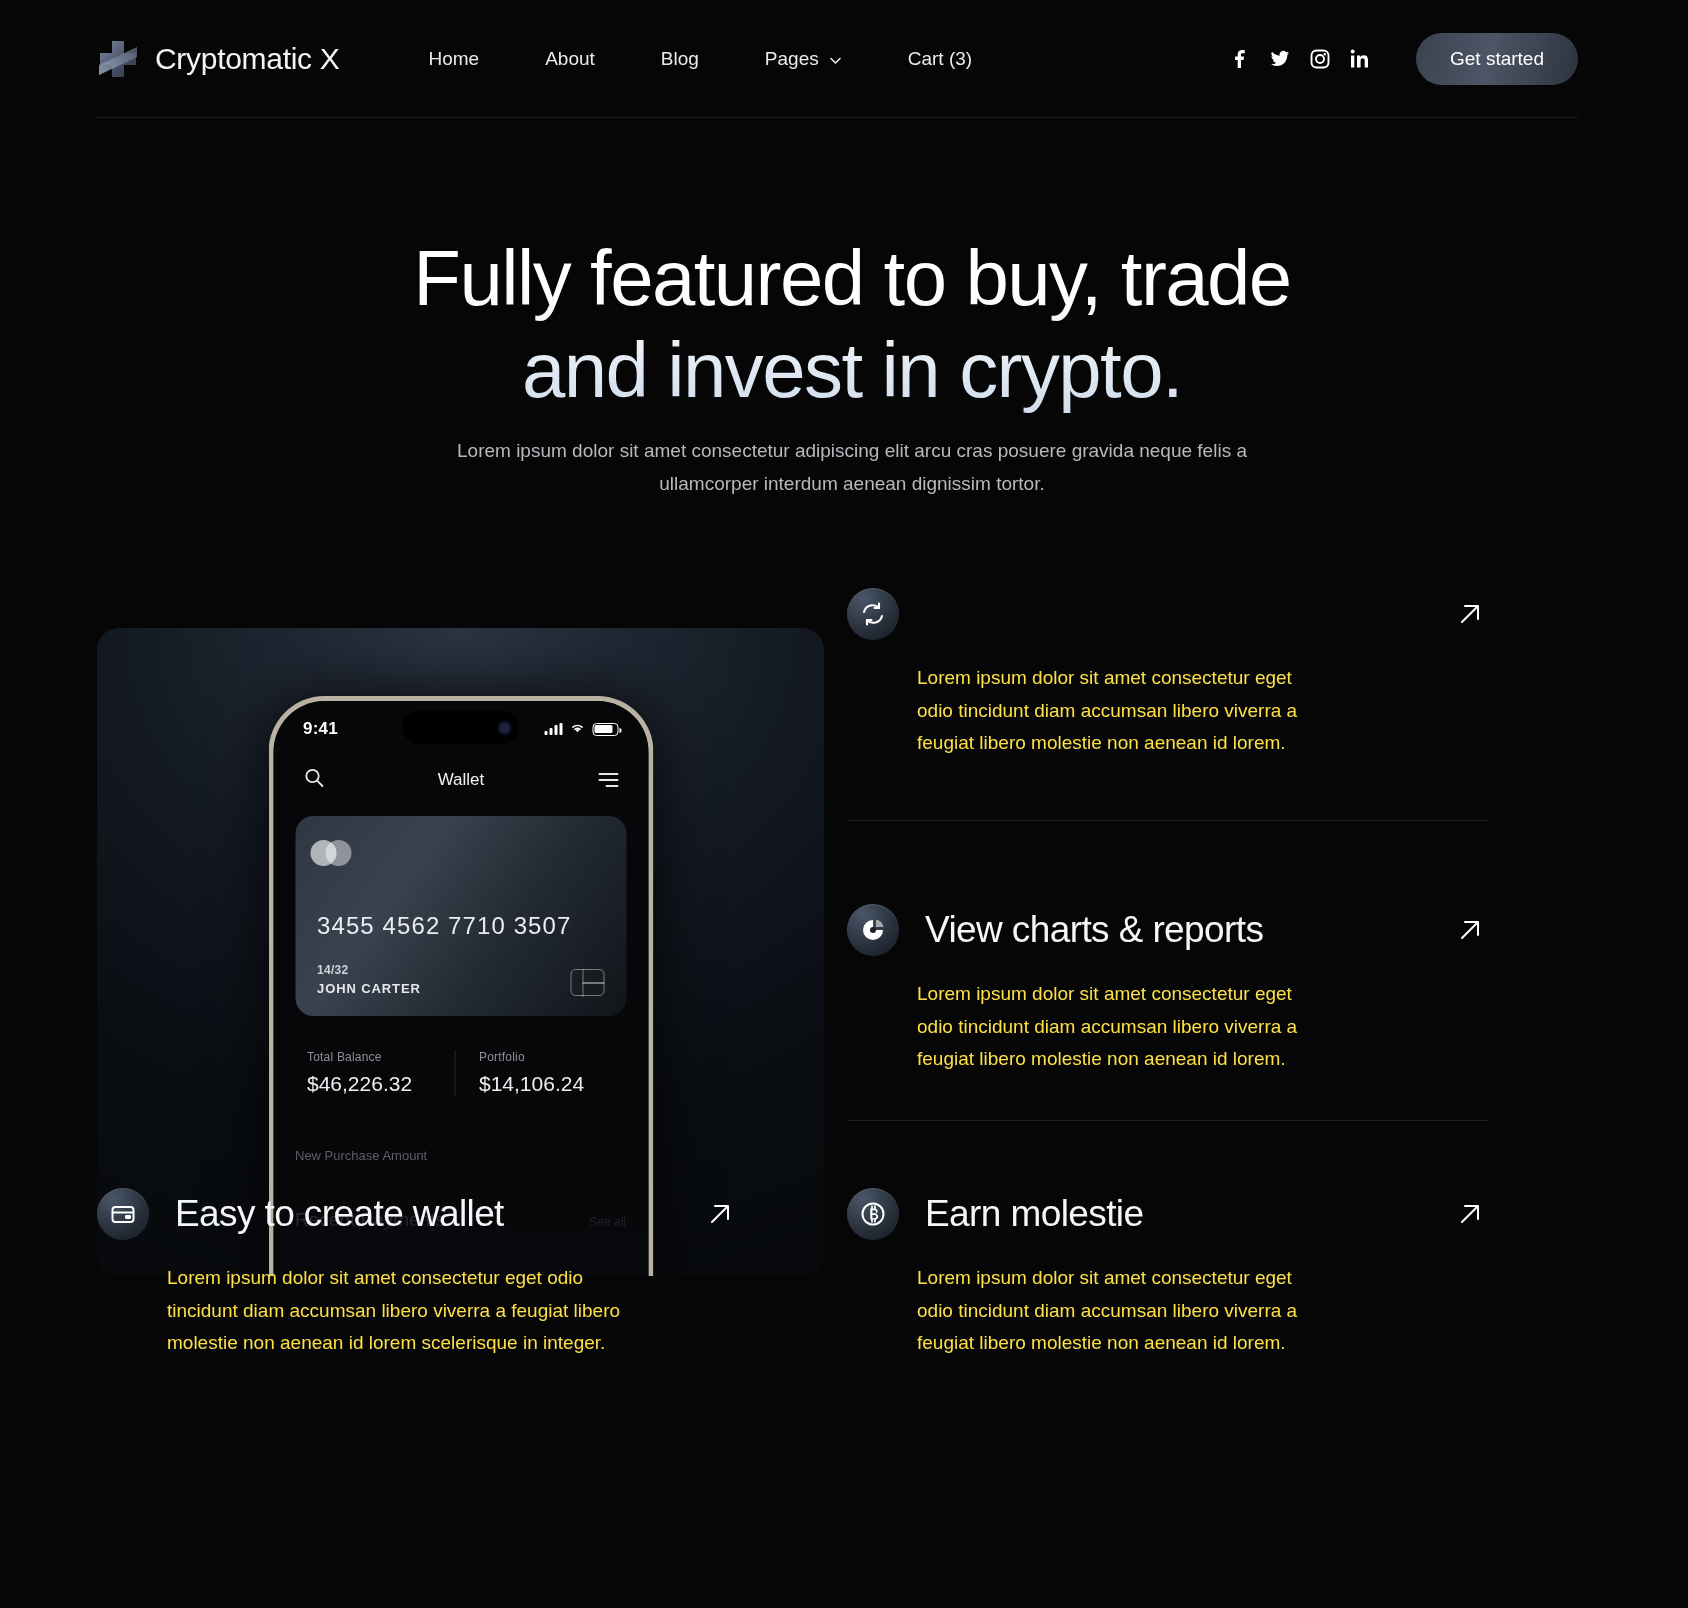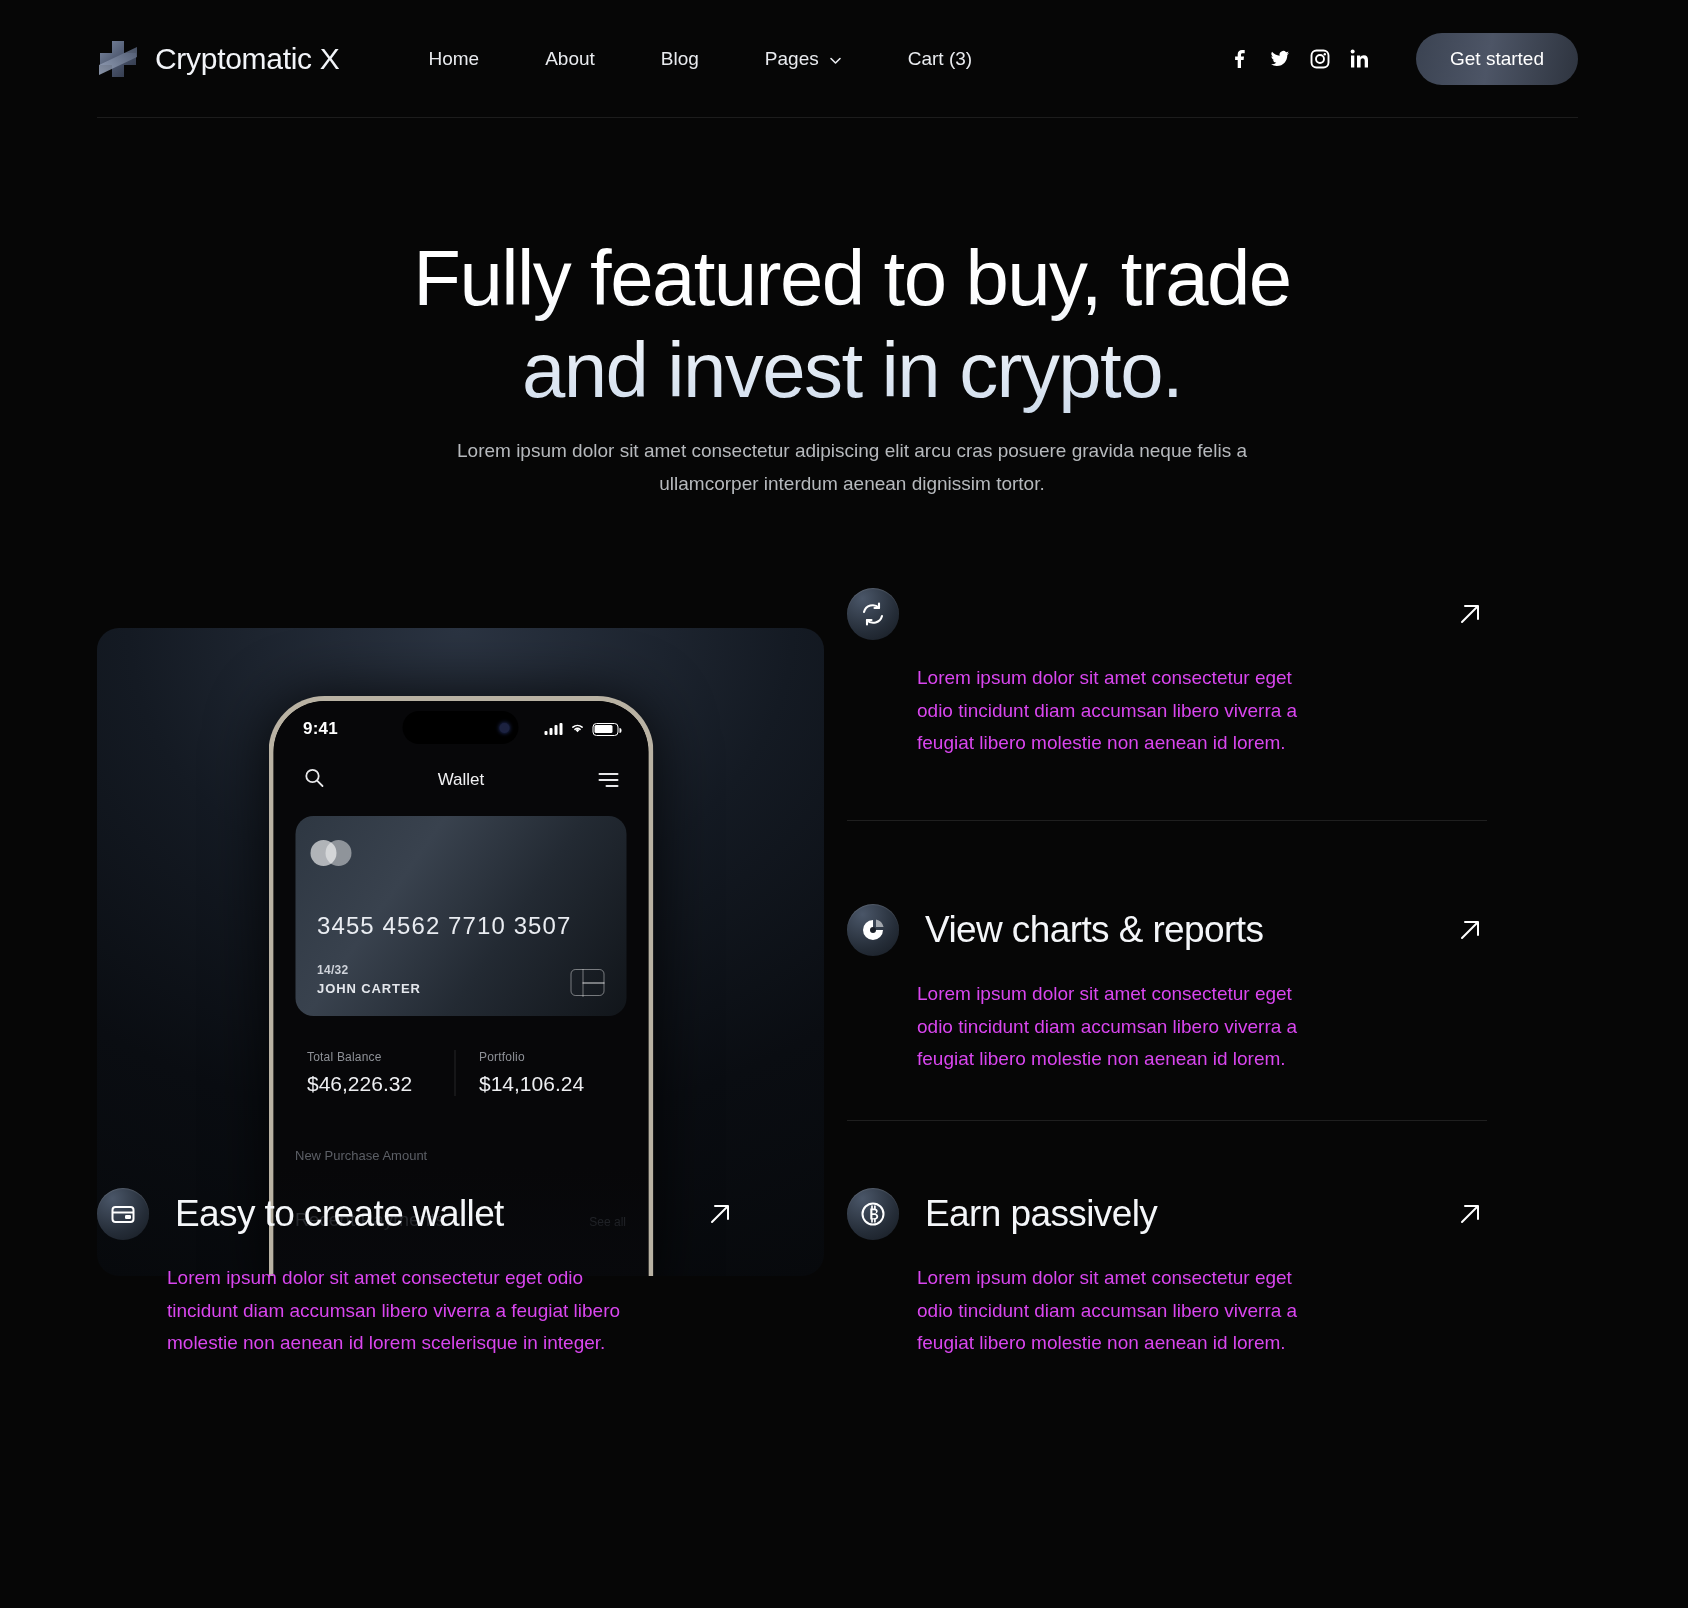--- a/index.html
+++ b/index.html
@@ -124,21 +124,21 @@
   .feat { position:absolute; }
   .feat-head { display:flex; align-items:center; }
   .feat-icon {
     width:52px; height:52px; border-radius:50%; flex:none; margin-right:26px;
     background:radial-gradient(120% 120% at 30% 20%,#4a5668 0%,#252d38 55%,#10141a 100%);
     display:flex; align-items:center; justify-content:center;
     box-shadow:inset 0 1px 1px rgba(255,255,255,0.12);
   }
   .feat-title { font-size:37px; color:#f4f6f9; font-weight:400; letter-spacing:-0.6px; white-space:nowrap; }
   .feat-arrow { margin-left:auto; width:34px; height:34px; display:flex; align-items:center; justify-content:center; cursor:pointer; flex:none; }
-  .feat-body { font-size:19px; line-height:1.72; color:#d946ef; margin-top:22px; }
+  .feat-body { font-size:19px; line-height:1.72; color:#fde047; margin-top:22px; }
   .divider { position:absolute; height:1px; background:rgba(255,255,255,0.10); }
 
   .f1 { left:847px; top:588px; width:640px; }
   .f2 { left:847px; top:904px; width:640px; }
   .f3 { left:97px; top:1188px; width:640px; }
   .f4 { left:847px; top:1188px; width:640px; }
   .f1 .feat-body, .f2 .feat-body, .f4 .feat-body { width:470px; padding-left:70px; }
   .f3 .feat-body { width:560px; padding-left:70px; }
   .d1 { left:847px; top:820px; width:640px; }
   .d2 { left:847px; top:1120px; width:640px; }
@@ -371,21 +371,21 @@
 
   <div class="feat f4">
     <div class="feat-head">
       <span class="feat-icon">
         <svg width="26" height="26" viewBox="0 0 26 26">
             <circle cx="13" cy="13" r="10.5" fill="none" stroke="#fff" stroke-width="2"></circle>
             <path d="M10.3 7.4h4.2c2 0 3.2 1 3.2 2.6s-1 2.5-2.6 2.7c1.9.1 3.1 1.1 3.1 2.8 0 1.9-1.4 3.1-3.7 3.1h-4.2zm2.1 1.8v3.1h1.9c1.1 0 1.7-.6 1.7-1.6s-.6-1.5-1.7-1.5zm0 4.8v3.3h2c1.2 0 1.9-.6 1.9-1.7s-.7-1.6-1.9-1.6z" fill="#fff"></path>
             <path d="M12 5.2v2.4M14.9 5.2v2.4M12 18.4v2.4M14.9 18.4v2.4" stroke="#fff" stroke-width="1.7" stroke-linecap="round"></path>
           </svg>
       </span>
-      <span class="feat-title">Earn passively</span>
+      <span class="feat-title">Earn molestie</span>
       <span class="feat-arrow">
         <svg width="30" height="30" viewBox="0 0 30 30">
             <path d="M7 23L23 7M10 7h13v13" fill="none" stroke="#fff" stroke-width="2" stroke-linecap="round" stroke-linejoin="round"></path>
           </svg>
       </span>
     </div>
     <div class="feat-body">Lorem ipsum dolor sit amet consectetur eget odio tincidunt diam accumsan libero viverra a feugiat libero molestie non aenean id lorem.</div>
   </div>
 
 </div>

